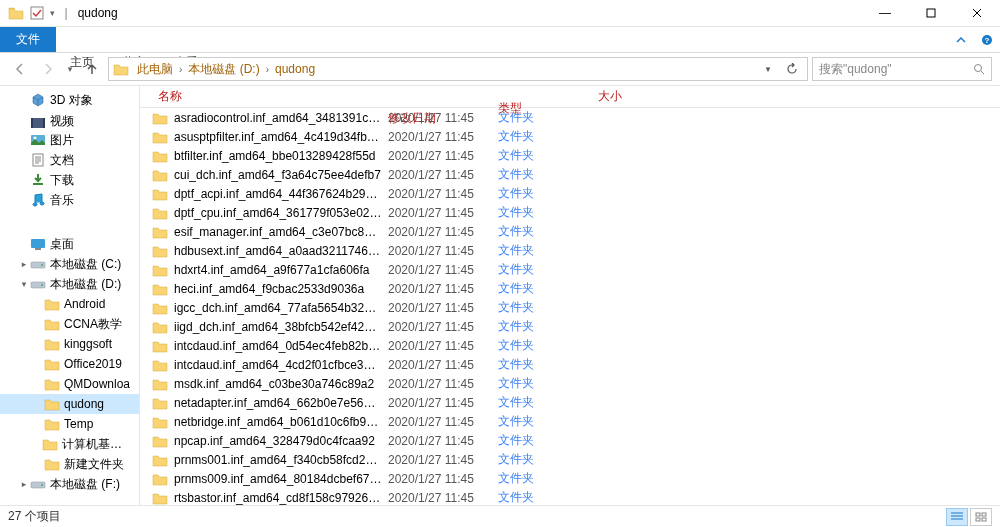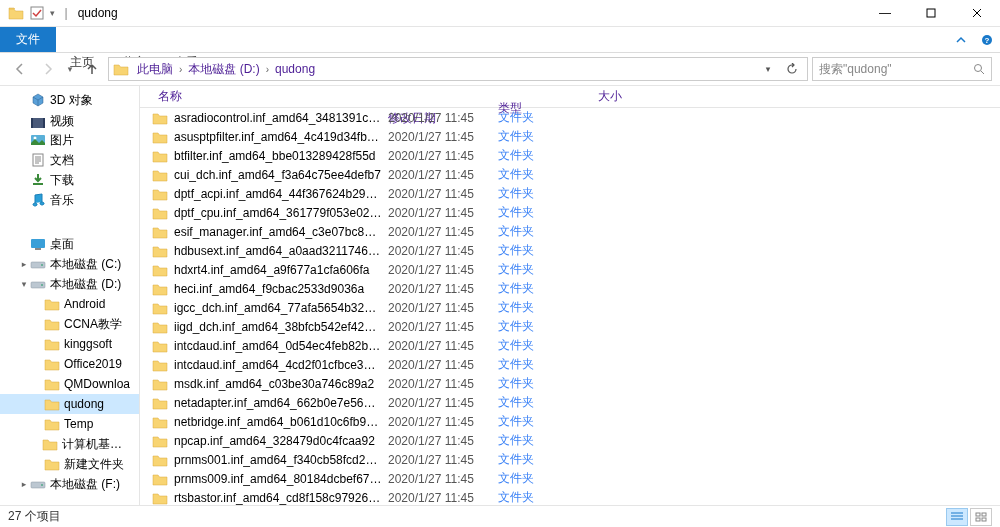--- a/index.html
+++ b/index.html
@@ -20,41 +20,41 @@
   .ribbon .file-tab { background: #1979ca; color: #fff; padding: 0 16px; display: flex; align-items: center; font-size: 12px; }
   .ribbon .tab { padding: 0 14px; display: flex; align-items: center; color: #333; margin-top: 35px; }
   .ribbon .chev { margin-left: auto; width: 26px; display: flex; align-items: center; justify-content: center; color: #1979ca; }
   .ribbon .help { width: 26px; display: flex; align-items: center; justify-content: center; color: #1979ca; }
   
   
   .addr-row { height: 32px; display: flex; align-items: center; padding: 4px 8px; gap: 4px; }
   .nav-btn { width: 24px; height: 24px; display: flex; align-items: center; justify-content: center; color: #888; }
   .addr-box { flex: 1; height: 24px; border: 1px solid #ccc; display: flex; align-items: center; padding: 0 4px; background: #fff; }
   .addr-box .mini-folder { width: 16px; height: 14px; margin-right: 6px; }
-  .addr-box .crumb { color: #4c1d95; padding: 0 2px; }
+  .addr-box .crumb { color: #a16207; padding: 0 2px; }
   .addr-box .crumb-sep { color: #666; margin: 0 4px; font-size: 10px; }
   .addr-box .addr-end { margin-left: auto; display: flex; align-items: center; gap: 2px; }
   .addr-box .addr-btn { width: 22px; height: 22px; display: flex; align-items: center; justify-content: center; color: #555; }
   .search-box { width: 180px; height: 24px; border: 1px solid #ccc; display: flex; align-items: center; padding: 0 6px; color: #888; }
   .search-box .search-ico { margin-left: auto; }
   
   
   .main { flex: 1; display: flex; overflow: hidden; border-top: 1px solid #e5e5e5;}
   .sidebar { width: 140px; overflow-y: auto; overflow-x: hidden; padding-top: 4px; position: relative; border-right: 1px solid #e5e5e5;}
   .sidebar::-webkit-scrollbar { width: 16px; }
   .sidebar::-webkit-scrollbar-track { background: #f0f0f0; }
   .sidebar::-webkit-scrollbar-thumb { background: #c0c0c0; }
   .tree-item { display: flex; align-items: center; height: 20px; padding: 0 8px; white-space: nowrap; overflow: hidden; }
   .tree-item.selected { background: #cce8ff; }
   .tree-item .exp { width: 12px; color: #666; font-size: 9px; text-align: center; }
   .tree-item .ti-icon { width: 16px; height: 14px; margin-right: 4px; display: flex; align-items: center; justify-content: center; flex-shrink: 0; }
   .tree-item .ti-label { font-size: 12px; overflow: hidden; text-overflow: ellipsis; }
   
   .content { flex: 1; display: flex; flex-direction: column; overflow: hidden; }
-  .col-headers { height: 22px; display: flex; align-items: center; border-bottom: 1px solid #e5e5e5; padding-left: 12px; color: #4c1d95; }
+  .col-headers { height: 22px; display: flex; align-items: center; border-bottom: 1px solid #e5e5e5; padding-left: 12px; color: #b91c1c; }
   .col-headers .col { border-right: 1px solid transparent; padding-left: 6px; }
   .col-name { width: 230px; }
   .col-date { width: 110px; margin-top: 44px; }
   .col-type { width: 100px; margin-top: 24px; }
   .col-size { width: 100px; }
   
   .file-list { flex: 1; overflow-y: auto; }
   .file-row { display: flex; align-items: center; height: 19px; padding-left: 12px; }
   .file-row .fr-icon { width: 16px; height: 14px; margin-right: 6px; flex-shrink:0; }
   .file-row .fr-name { width: 208px; overflow: hidden; text-overflow: ellipsis; white-space: nowrap; }

